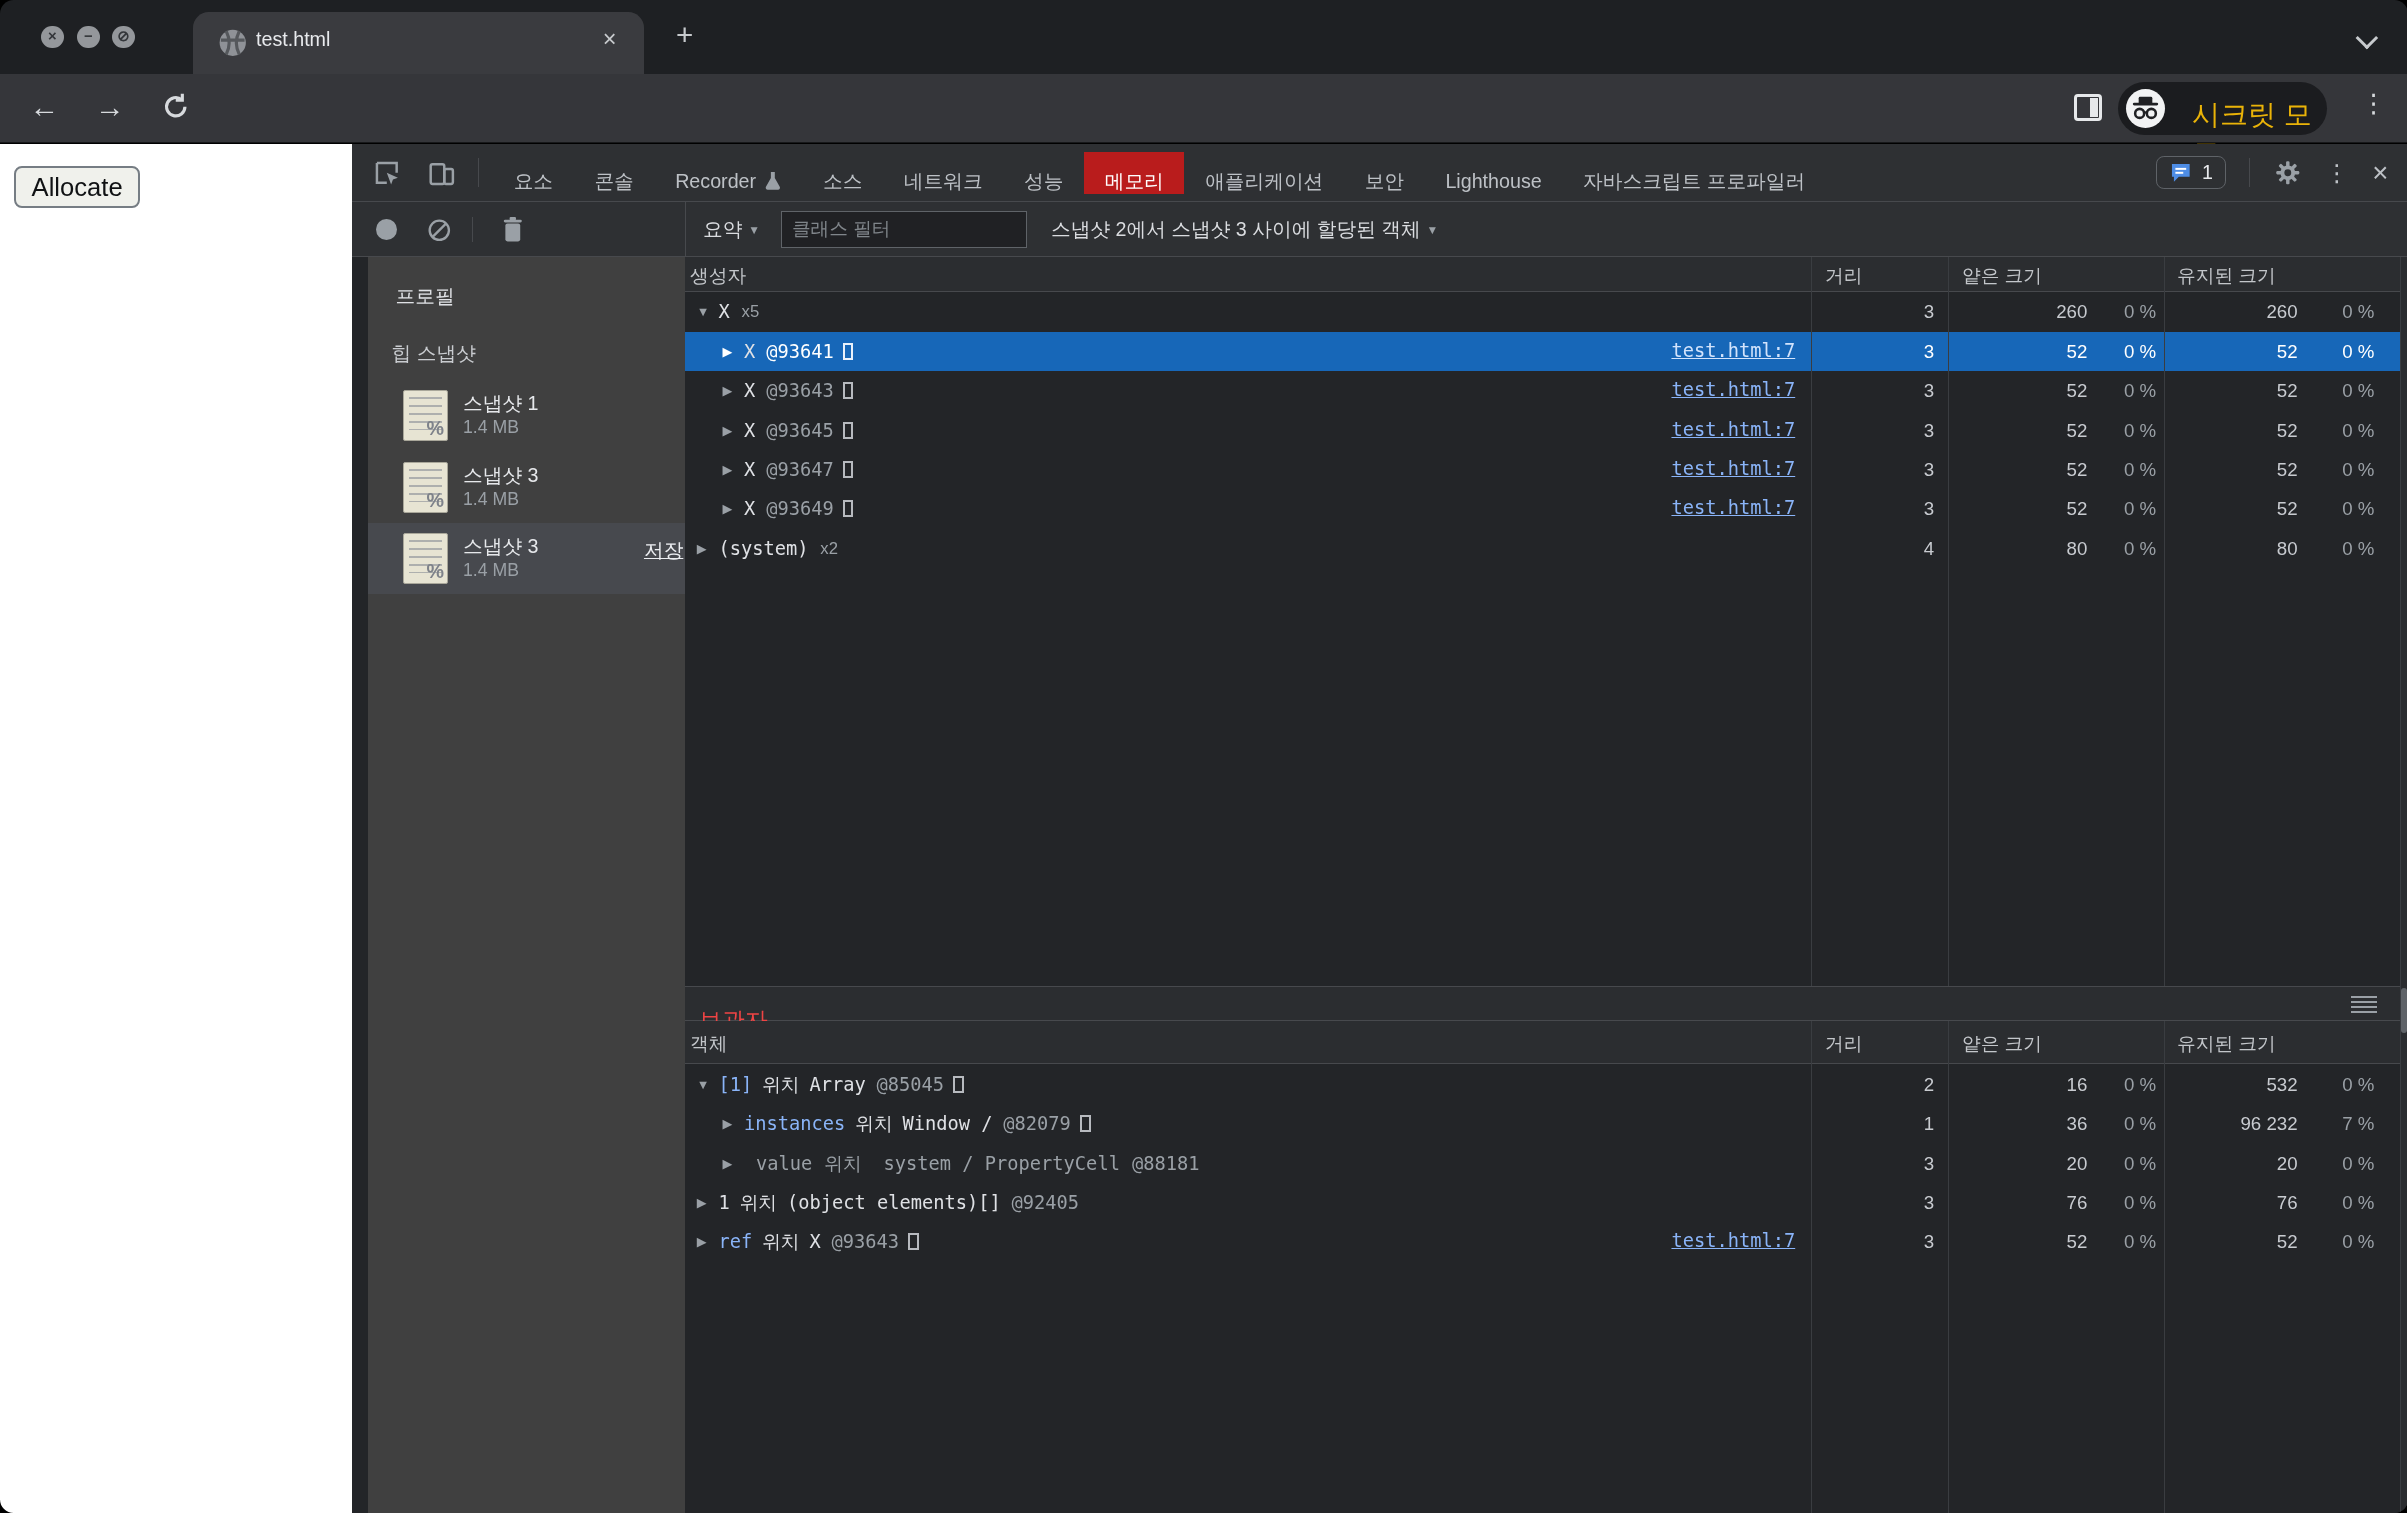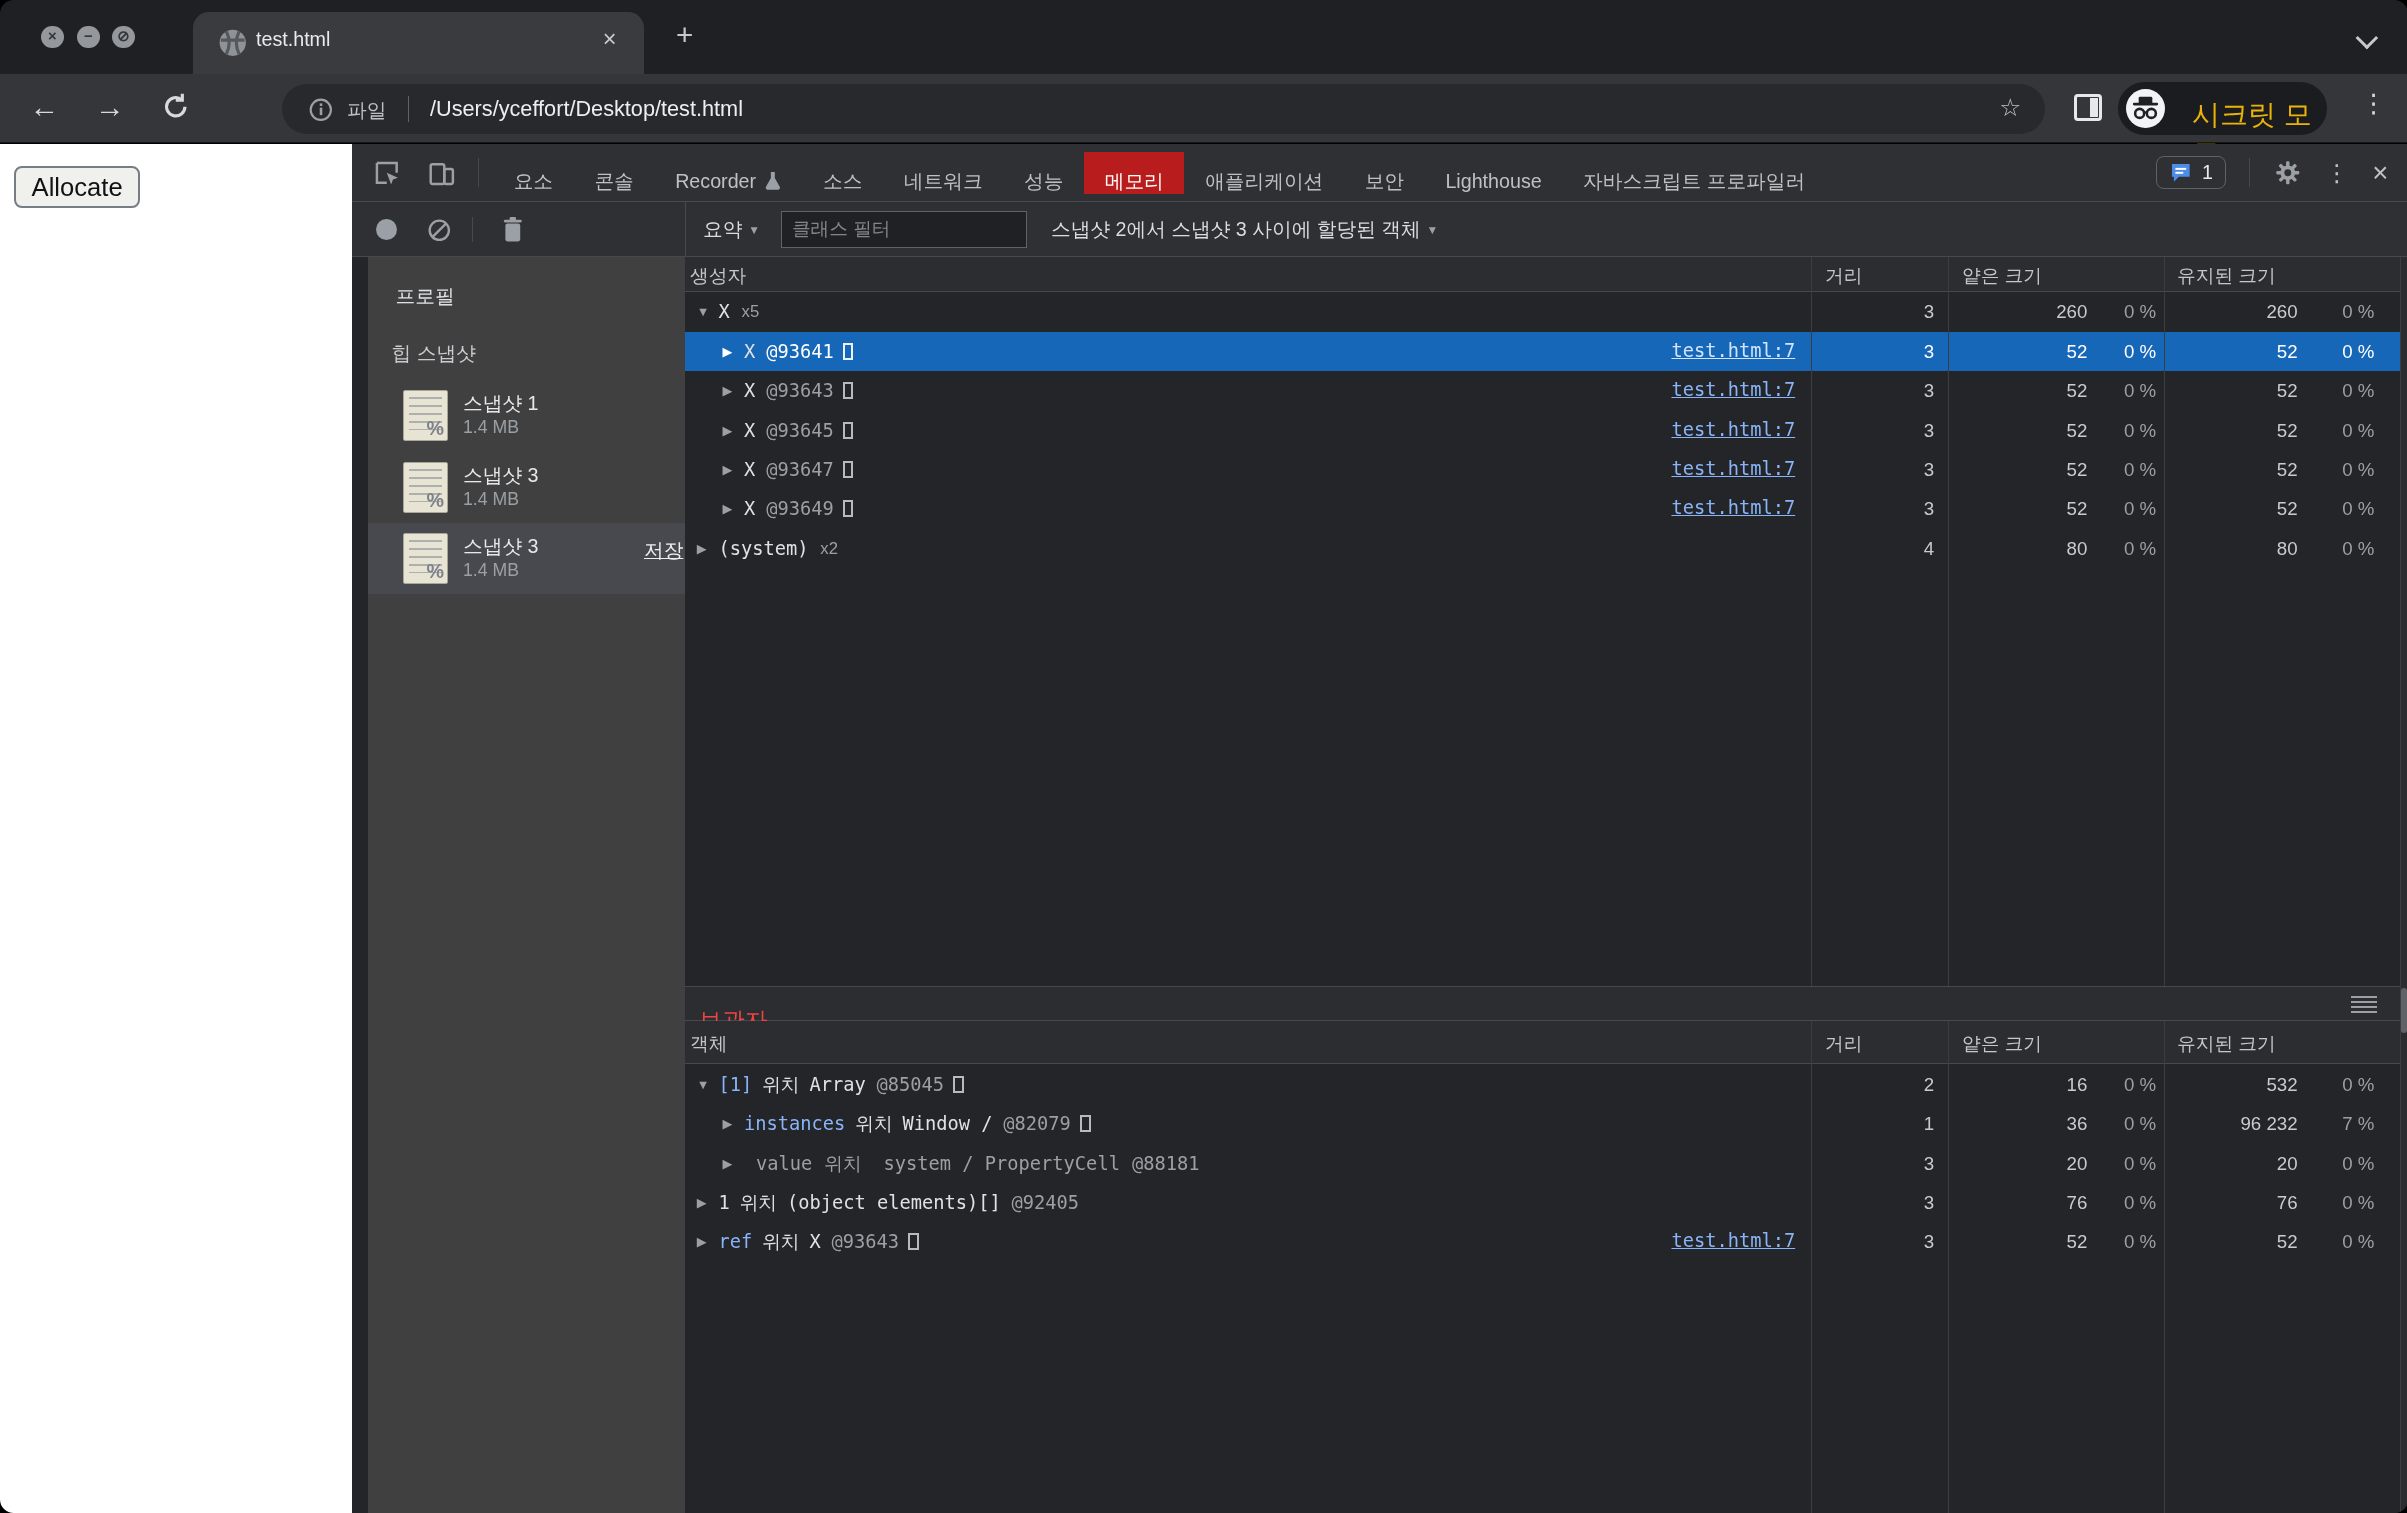--- a/index.html
+++ b/index.html
@@ -171,33 +171,20 @@
 
   <div class="btoolbar">
     <span class="navic" style="left:29.6px">←</span>
     <span class="navic" style="left:95px">→</span>
     <span class="navic" style="left:160px">
       <svg width="31.5" height="31.5" viewBox="0 0 24 24" style="display:inline-block;vertical-align:-5.9px">
           <path d="M19 12 a7 7 0 1 1 -2.5-5.4" stroke="#d7dadd" stroke-width="2.4" fill="none"></path>
           <path d="M17 2 v5 h-5" fill="none" stroke="#d7dadd" stroke-width="2.4"></path>
         </svg>
     </span>
-    <div class="omnibox">
-      <span class="info">
-        <svg width="25.6" height="25.6" viewBox="0 0 24 24">
-            <circle cx="12" cy="12" r="9.5" stroke="#9aa0a6" stroke-width="2" fill="none"></circle>
-            <rect x="11" y="10" width="2.4" height="7" fill="#9aa0a6"></rect>
-            <rect x="11" y="6" width="2.4" height="2.4" fill="#9aa0a6"></rect>
-          </svg>
-      </span>
-      <span class="chip">파일</span>
-      <span class="odiv"></span>
-      <span class="url">/Users/yceffort/Desktop/test.html</span>
-      <span class="star">☆</span>
-    </div>
     <span class="sidepanel"></span>
     <div class="incog">
       <span class="ich">
         <svg width="39" height="39" viewBox="0 0 40 40">
             <rect x="13" y="8" width="14" height="7" rx="1.5" fill="#202124"></rect>
             <rect x="7" y="14" width="26" height="3" rx="1.5" fill="#202124"></rect>
             <circle cx="14" cy="25" r="4.6" fill="none" stroke="#202124" stroke-width="2.6"></circle>
             <circle cx="26" cy="25" r="4.6" fill="none" stroke="#202124" stroke-width="2.6"></circle>
             <path d="M18 25 q2 -2 4 0" stroke="#202124" stroke-width="2.2" fill="none"></path>
           </svg>

